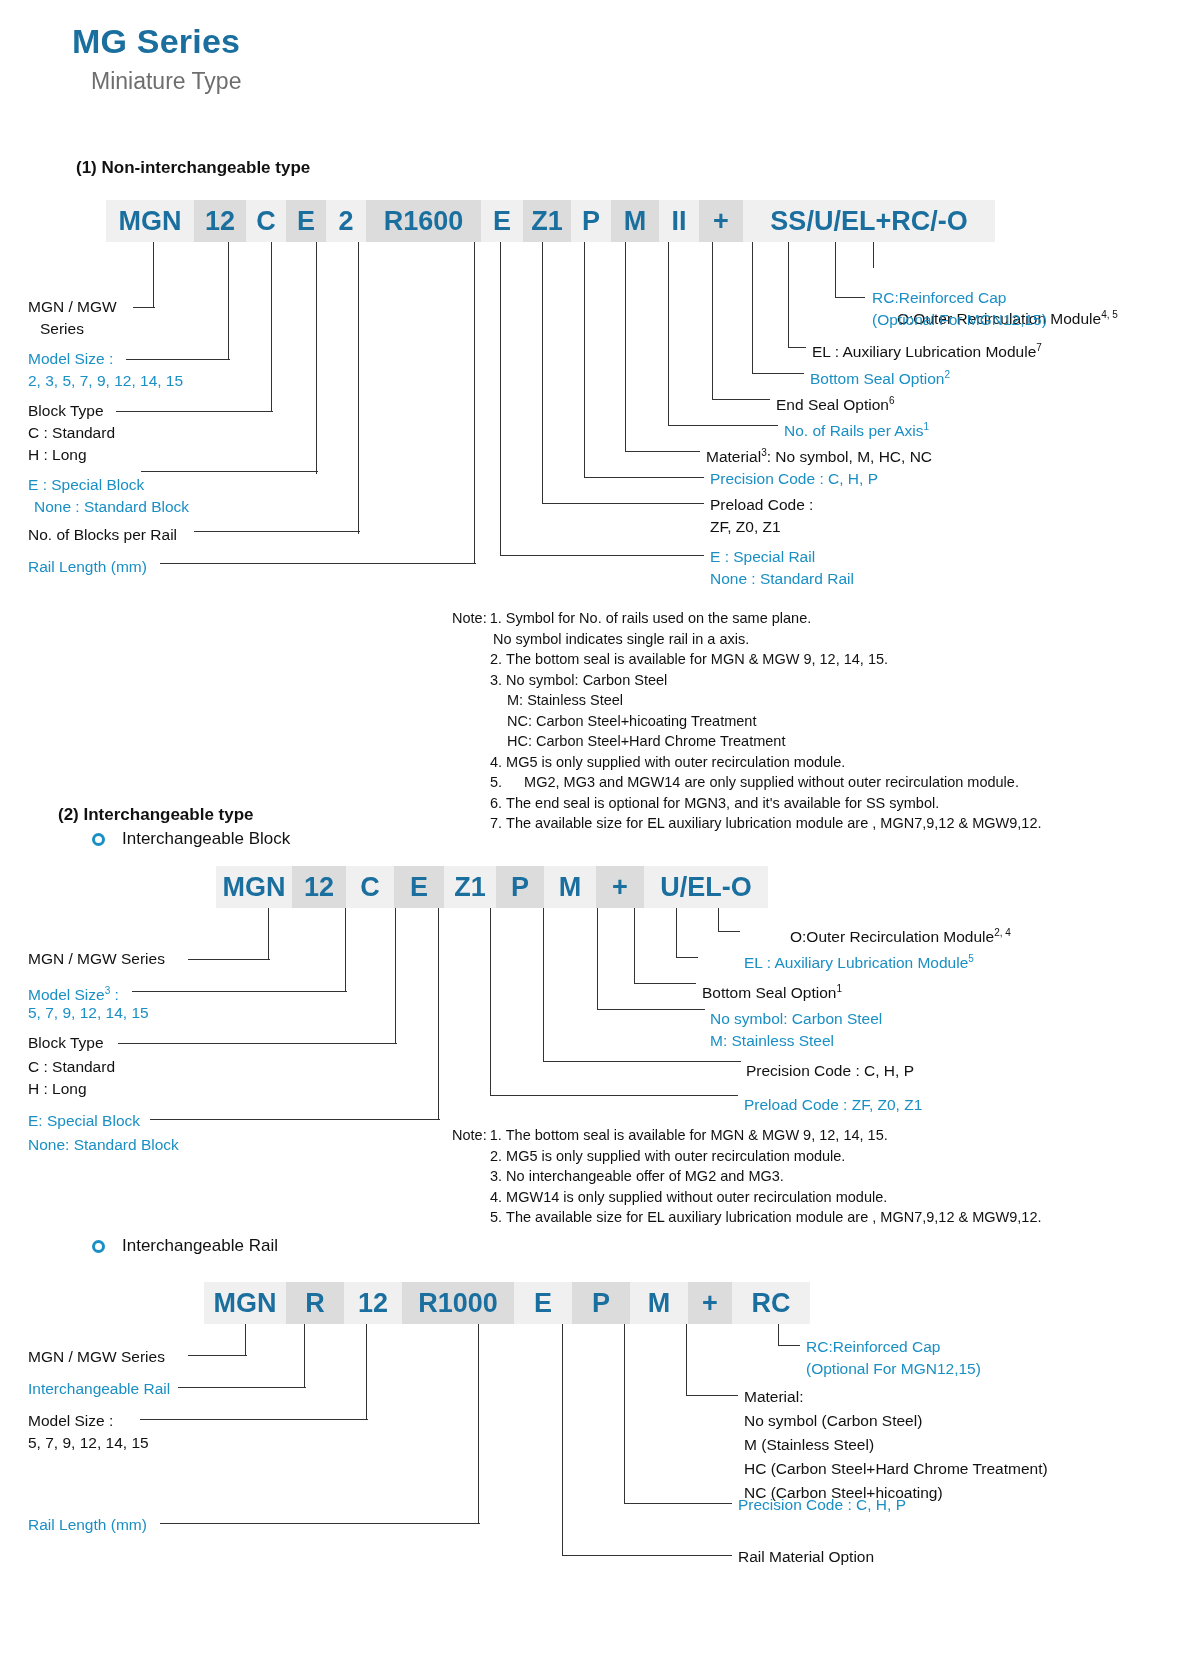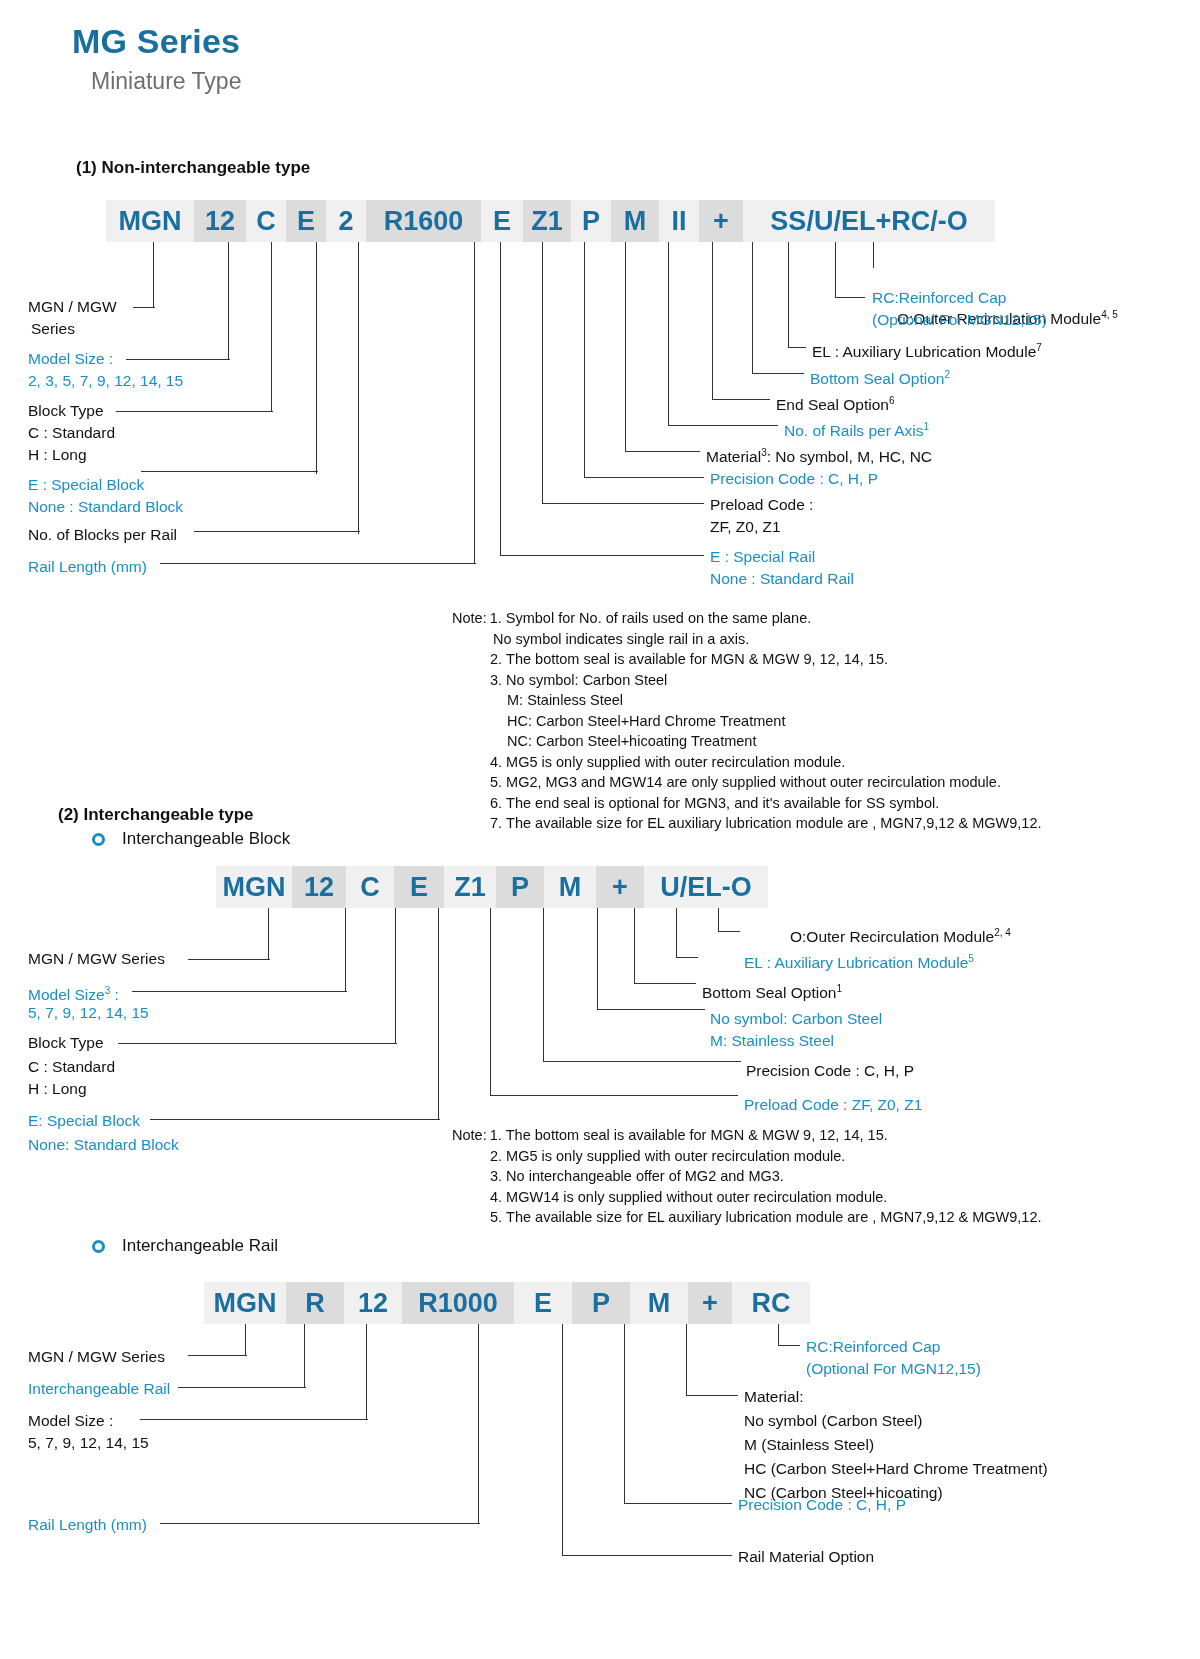--- a/index.html
+++ b/index.html
@@ -145,28 +145,28 @@
   <div class="vline" style="left:316px; top:242px; height:232px;"></div>
   <div class="hline" style="left:141px; top:471px; width:177px;"></div>
 
   <div class="vline" style="left:358px; top:242px; height:292px;"></div>
   <div class="hline" style="left:194px; top:531px; width:166px;"></div>
 
   <div class="vline" style="left:474px; top:242px; height:322px;"></div>
   <div class="hline" style="left:160px; top:563px; width:316px;"></div>
 
   <div class="lbl" style="left:28px; top:296px;">MGN / MGW</div>
-  <div class="lbl" style="left:31px; top:318px;">Series</div>
+  <div class="lbl" style="left:40px; top:318px;">Series</div>
   <div class="lbl blue" style="left:28px; top:348px;">Model Size :</div>
   <div class="lbl blue" style="left:28px; top:370px;">2, 3, 5, 7, 9, 12, 14, 15</div>
   <div class="lbl" style="left:28px; top:400px;">Block Type</div>
   <div class="lbl" style="left:28px; top:422px;">C : Standard</div>
   <div class="lbl" style="left:28px; top:444px;">H : Long</div>
   <div class="lbl blue" style="left:28px; top:474px;">E : Special Block</div>
-  <div class="lbl blue" style="left:28px; top:496px;">None : Standard Block</div>
+  <div class="lbl blue" style="left:34px; top:496px;">None : Standard Block</div>
   <div class="lbl" style="left:28px; top:524px;">No. of Blocks per Rail</div>
   <div class="lbl blue" style="left:28px; top:556px;">Rail Length (mm)</div>
 
   <div class="note" style="left:452px; top:608px;">
     <div class="nrow">
         <span class="nkey">Note:</span>
         <span class="ntxt" style="padding-left:3px;">1.</span>
         <span class="ntxt" style="padding-left:4px;">Symbol for No. of rails used on the same plane.</span>
       </div>
     <div class="nrow" style="padding-left:41px;">
@@ -177,32 +177,32 @@
         <span class="ntxt" style="padding-left:4px;">The bottom seal is available for MGN &amp; MGW 9, 12, 14, 15.</span>
       </div>
     <div class="nrow" style="padding-left:38px;">
         <span class="ntxt">3.</span>
         <span class="ntxt" style="padding-left:4px;">No symbol: Carbon Steel</span>
       </div>
     <div class="nrow" style="padding-left:55px;">
         <span class="ntxt">M: Stainless Steel</span>
       </div>
     <div class="nrow" style="padding-left:55px;">
+        <span class="ntxt">NC: Carbon Steel+hicoating Treatment</span>
+      </div>
+    <div class="nrow" style="padding-left:55px;">
         <span class="ntxt">HC: Carbon Steel+Hard Chrome Treatment</span>
-      </div>
-    <div class="nrow" style="padding-left:55px;">
-        <span class="ntxt">NC: Carbon Steel+hicoating Treatment</span>
       </div>
     <div class="nrow" style="padding-left:38px;">
         <span class="ntxt">4.</span>
         <span class="ntxt" style="padding-left:4px;">MG5 is only supplied with outer recirculation module.</span>
       </div>
     <div class="nrow" style="padding-left:38px;">
         <span class="ntxt">5.</span>
-        <span class="ntxt" style="padding-left:4px;">MG2, MG3 and MGW14 are only supplied without outer recirculation module.</span>
+        <span class="ntxt" style="padding-left:4px;margin-left:18px;">MG2, MG3 and MGW14 are only supplied without outer recirculation module.</span>
       </div>
     <div class="nrow" style="padding-left:38px;">
         <span class="ntxt">6.</span>
         <span class="ntxt" style="padding-left:4px;">The end seal is optional for MGN3, and it's available for SS symbol.</span>
       </div>
     <div class="nrow" style="padding-left:38px;">
         <span class="ntxt">7.</span>
         <span class="ntxt" style="padding-left:4px;">The available size for EL auxiliary lubrication module are , MGN7,9,12 &amp; MGW9,12.</span>
       </div>
   </div>

